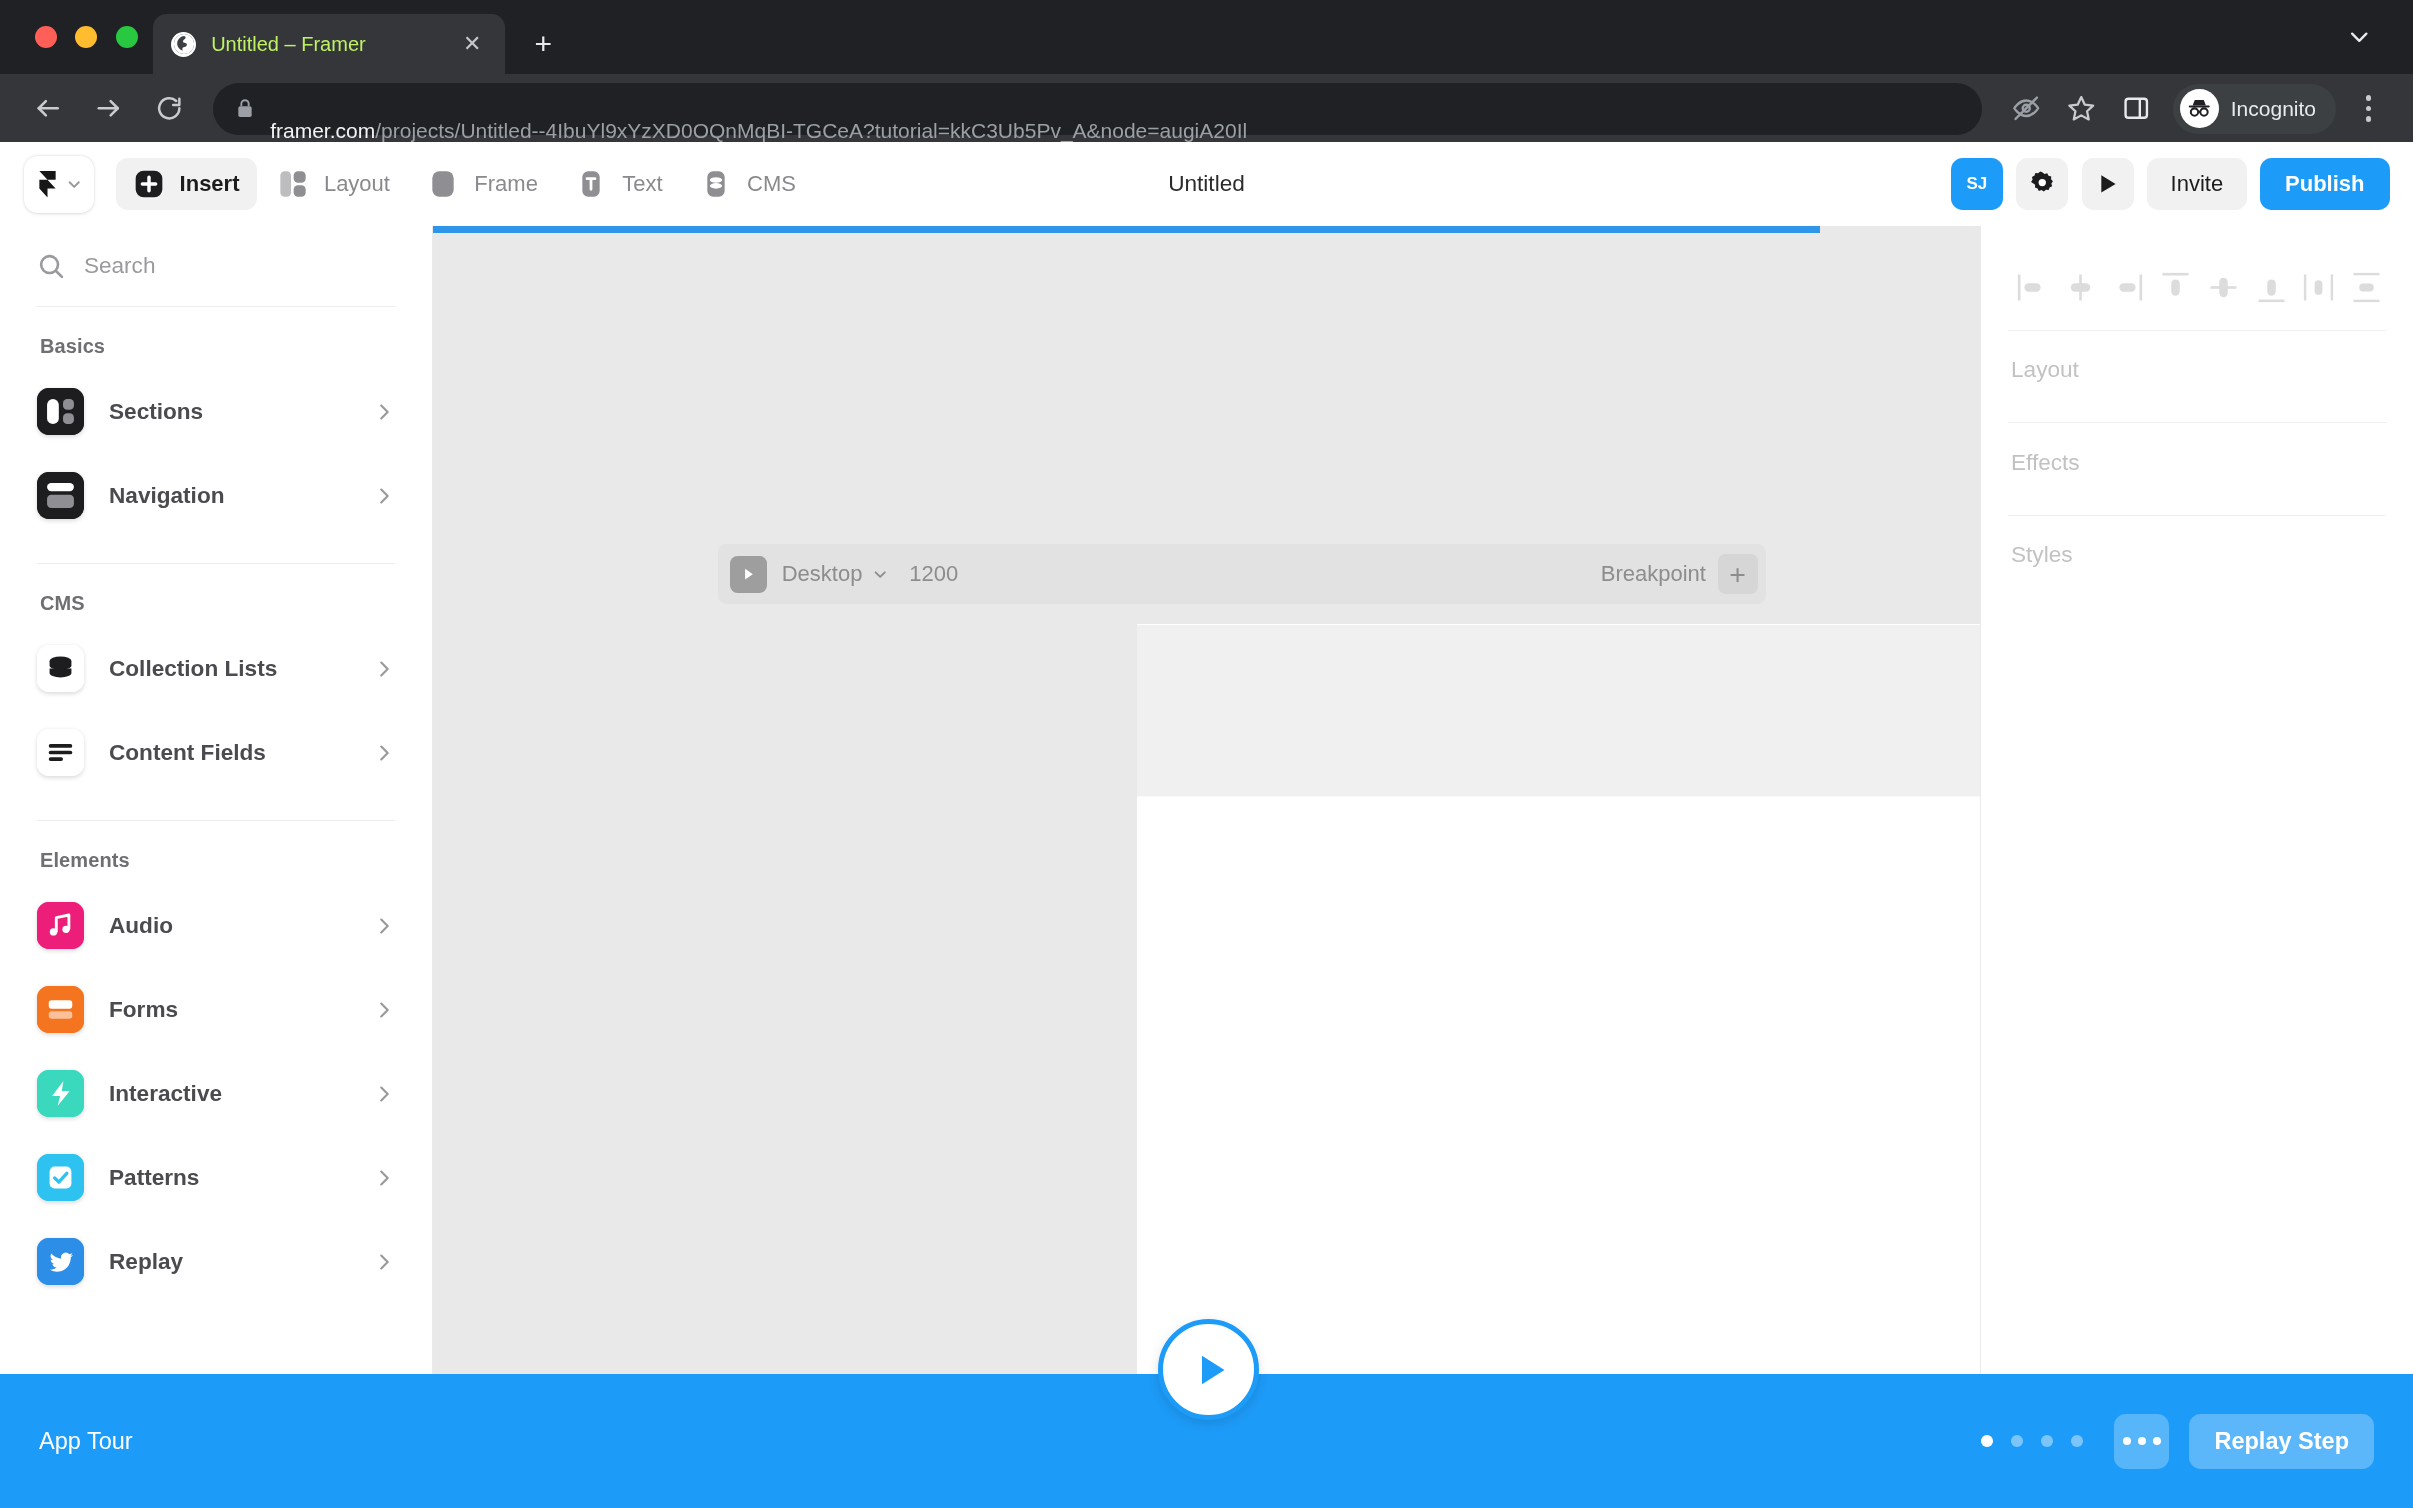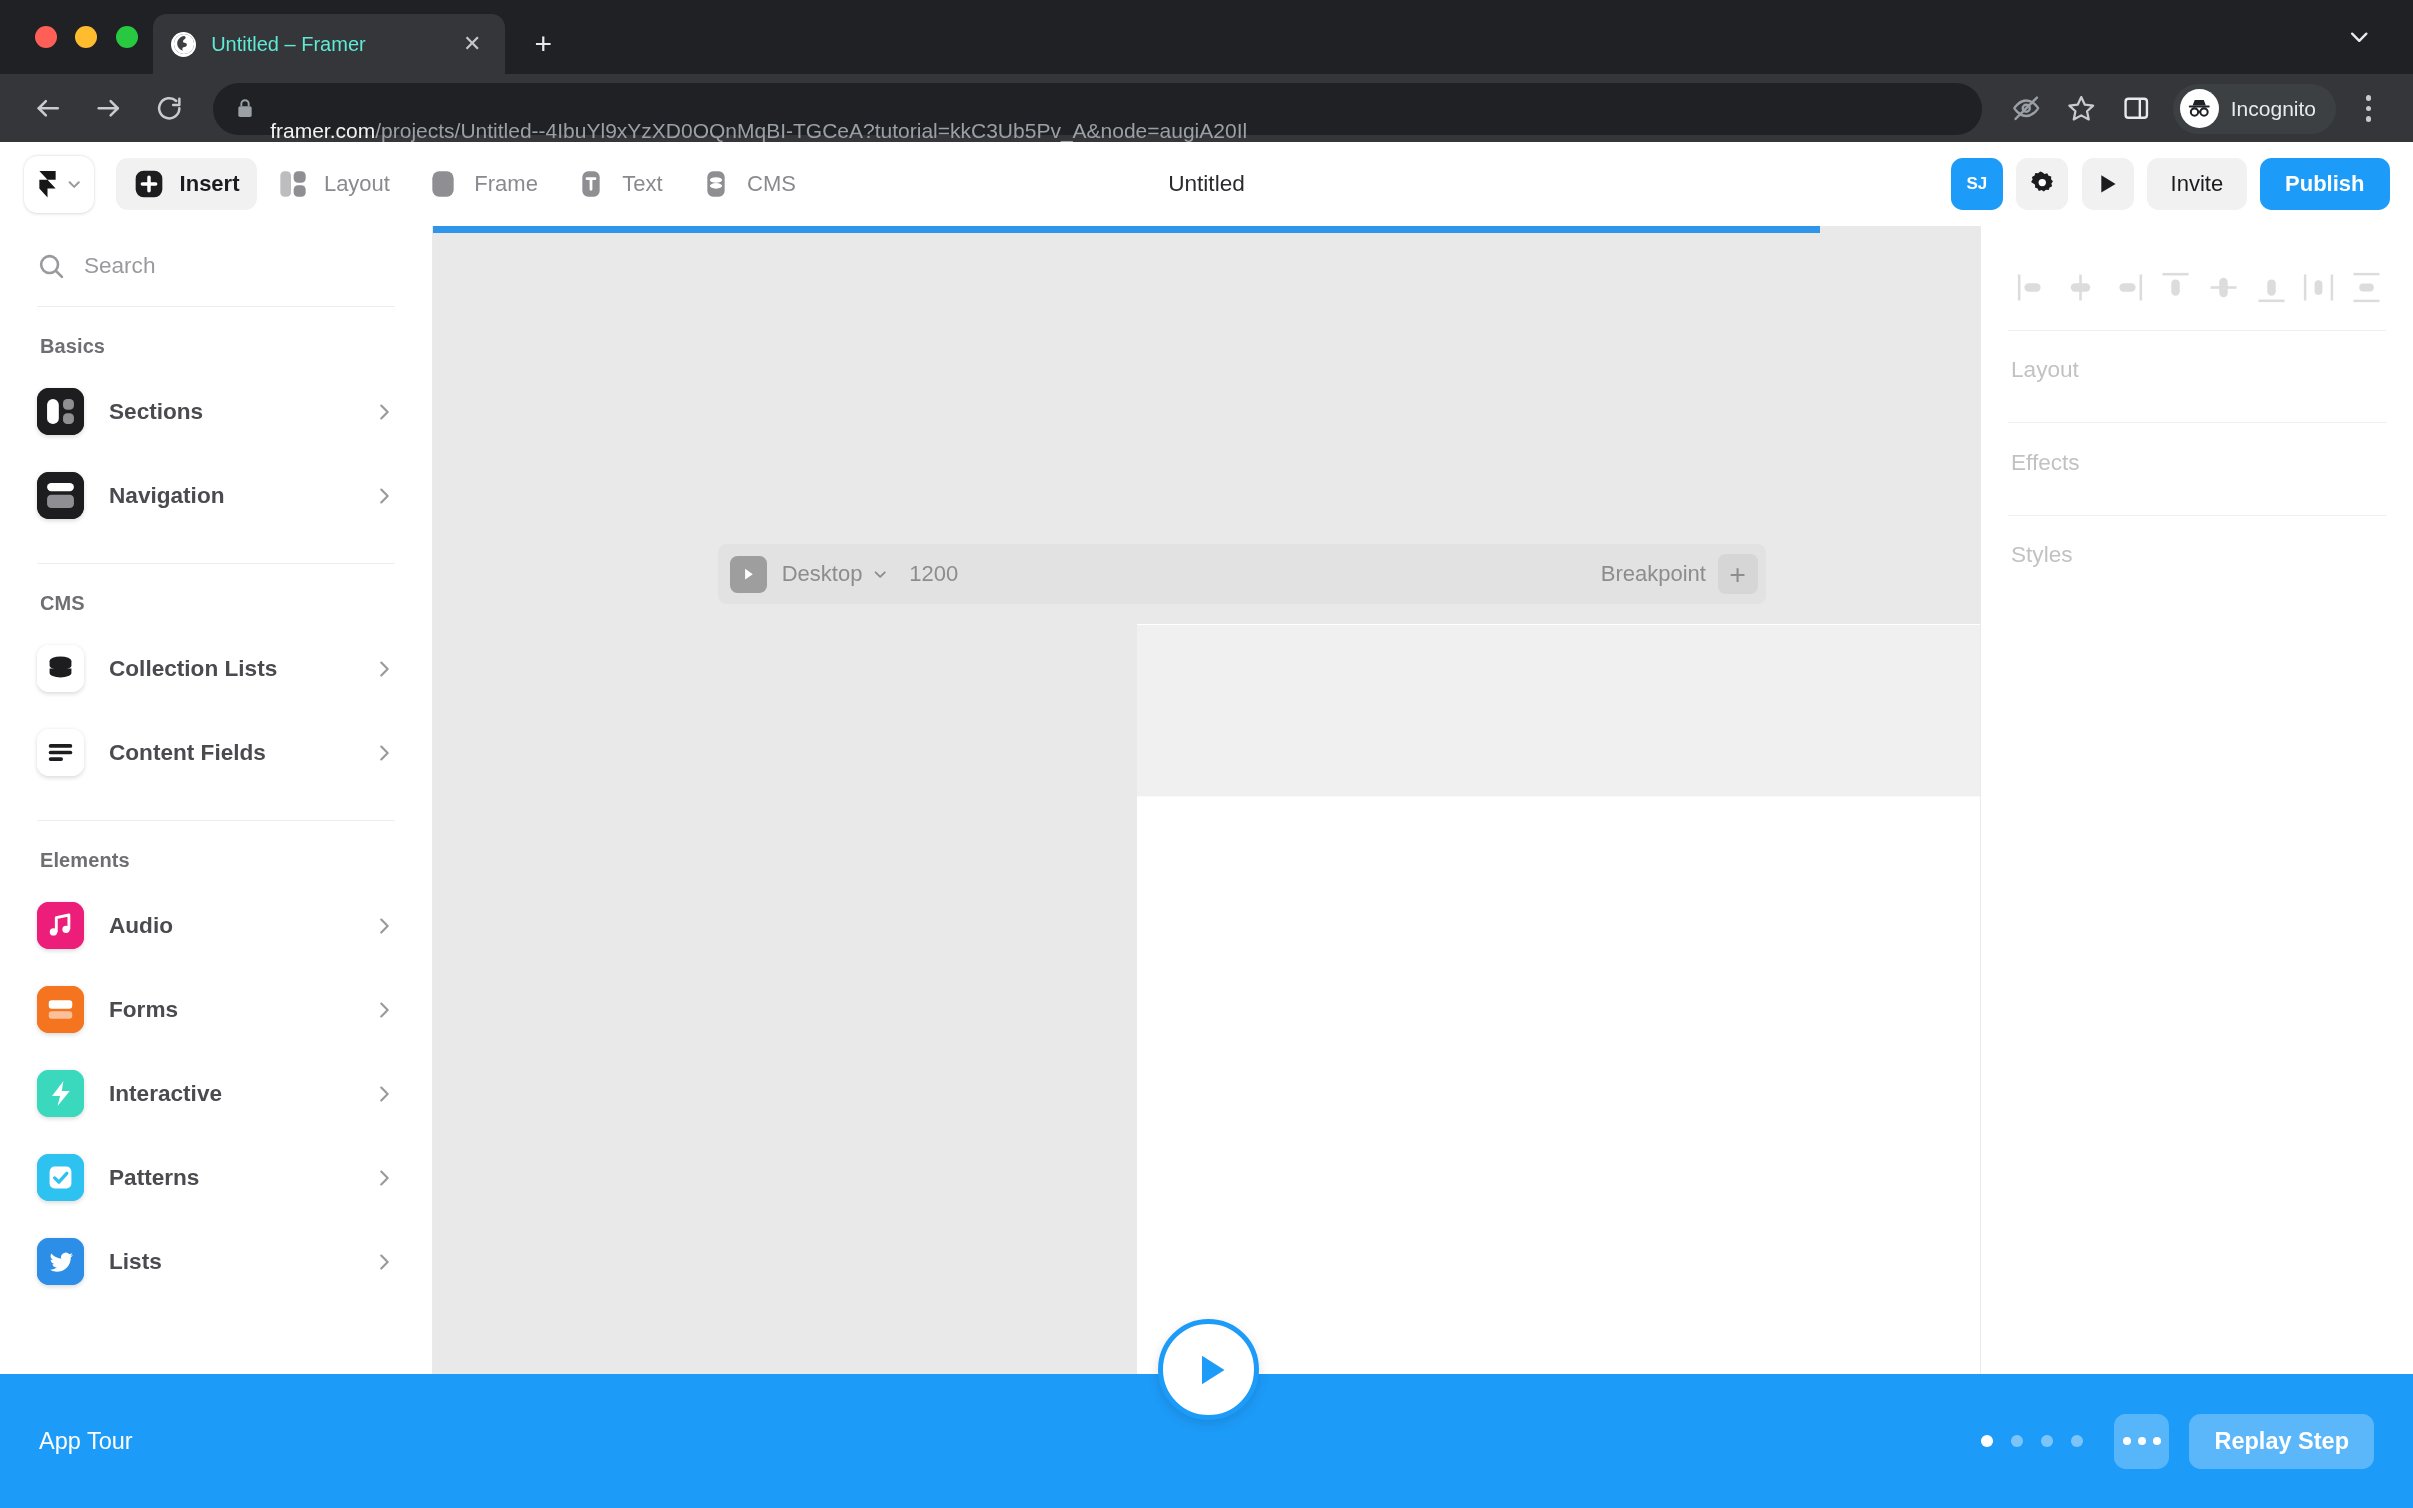--- a/index.html
+++ b/index.html
@@ -24,21 +24,21 @@
   .tab {
     width:352px; height:60px; background:#35363a; border-radius:13.4px 13.4px 0 0;
     display:flex; align-items:center; padding:0 18.4px; gap:15px; position:relative;
   }
   .tab-favicon {
     width:25px; height:25px; border-radius:50%; background:#ffffff;
     display:flex; align-items:center; justify-content:center; flex:0 0 auto;
   }
   .tab-favicon svg{ width:22px; height:22px; }
   .tab-title {
-    color:#5eead4; font-size:20px; white-space:nowrap; overflow:hidden;
+    color:#bef264; font-size:20px; white-space:nowrap; overflow:hidden;
     text-overflow:ellipsis; flex:1;
   }
   .tab-close {
     width:28.5px; height:28.5px; display:flex; align-items:center; justify-content:center;
     color:#c5c7ca; font-size:22px; flex:0 0 auto; border-radius:50%;
   }
   .newtab {
     width:47px; height:47px; margin-left:15px; margin-bottom:6.7px;
     display:flex; align-items:center; justify-content:center;
     color:#e8eaed; font-size:30px; font-weight:300; border-radius:50%;
@@ -576,21 +576,21 @@
             </svg>
         </div>
 
         <div class="navitem">
           <span class="nav-ico" style="background:#2d8ee8">
             <svg viewBox="0 0 56 56">
                 <rect width="56" height="56" rx="15" fill="#2d8ee8"></rect>
                 <path d="M43 20.2c-1 .5-2.1.8-3.3 1a5.7 5.7 0 002.5-3.2c-1.1.7-2.3 1.1-3.6 1.4a5.7 5.7 0 00-9.8 5.2c-4.7-.2-8.9-2.5-11.7-6a5.7 5.7 0 001.8 7.6c-.9 0-1.8-.3-2.6-.7 0 2.8 2 5.1 4.6 5.6-.8.2-1.7.3-2.6.1a5.7 5.7 0 005.3 4 11.5 11.5 0 01-8.5 2.4 16.2 16.2 0 008.8 2.6c10.5 0 16.3-8.8 16.3-16.4v-.8c1.1-.8 2.1-1.8 2.8-2.8z" fill="#ffffff"></path>
               </svg>
           </span>
-          <span class="nav-label">Lists</span>
+          <span class="nav-label">Replay</span>
           <svg class="chev-r" viewBox="0 0 24 24" fill="none" stroke="#9a9a9e" stroke-width="2.4" stroke-linecap="round" stroke-linejoin="round">
               <polyline points="9 5 16 12 9 19"></polyline>
             </svg>
         </div>
       </div>
 
       <div class="canvas">
         <div class="loadbar"></div>
 
         <div class="bp-header">

